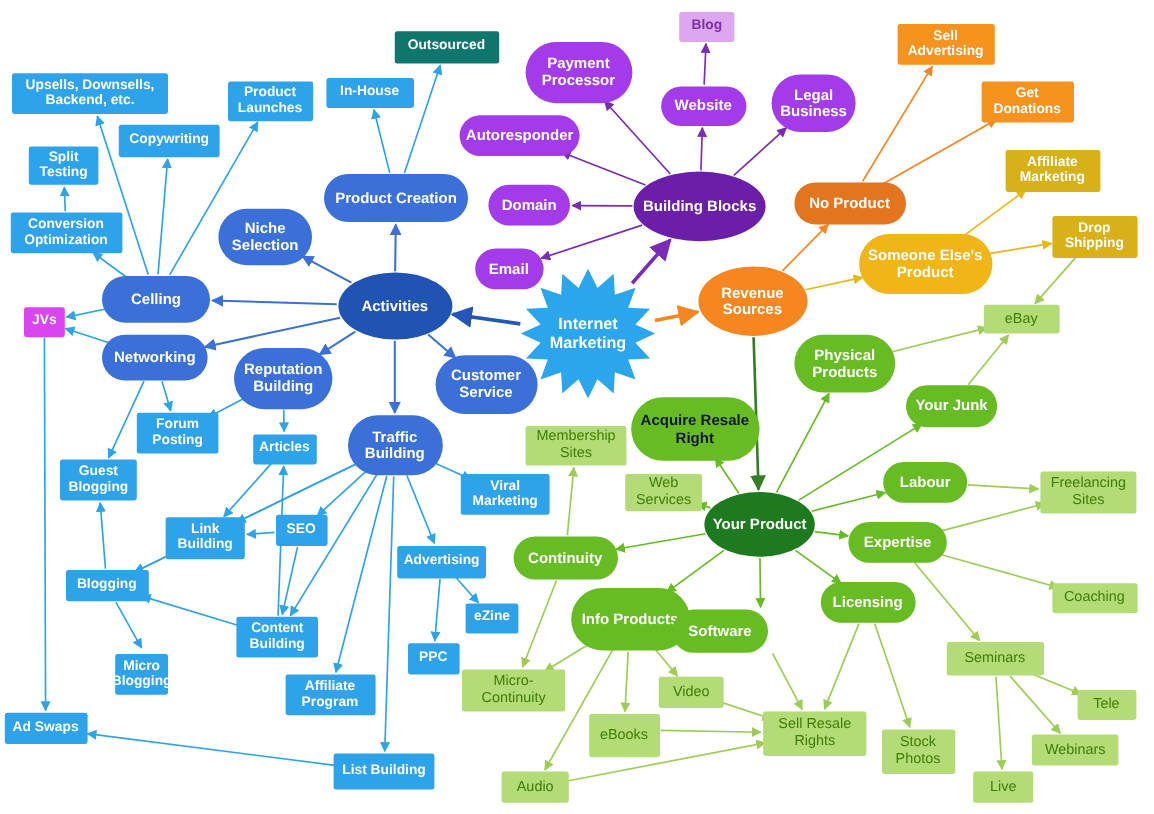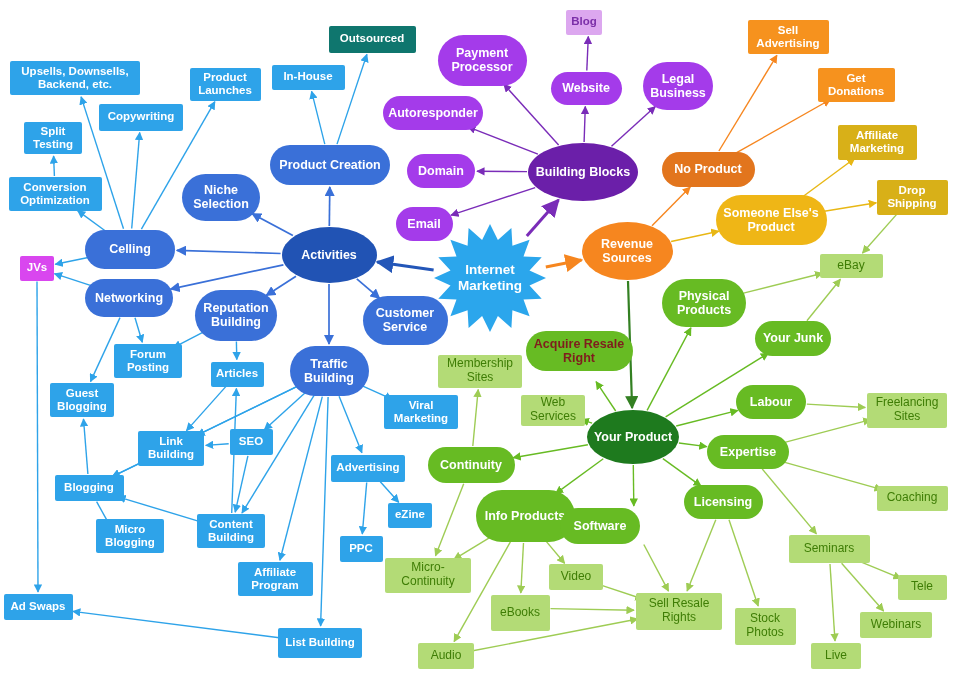--- a/index.html
+++ b/index.html
@@ -157,21 +157,21 @@
 Posting</div>
       <div class="node shape-rect" style="left: 50px; top: 383px; width: 64px; height: 34px; background: rgb(46, 163, 233); color: rgb(255, 255, 255);">Guest
 Blogging</div>
       <div class="node shape-rect" style="left: 210.5px; top: 361.5px; width: 53px; height: 25px; background: rgb(46, 163, 233); color: rgb(255, 255, 255);">Articles</div>
       <div class="node shape-rect" style="left: 138px; top: 430.5px; width: 66px; height: 35px; background: rgb(46, 163, 233); color: rgb(255, 255, 255);">Link
 Building</div>
       <div class="node shape-rect" style="left: 229.5px; top: 429px; width: 43px; height: 26px; background: rgb(46, 163, 233); color: rgb(255, 255, 255);">SEO</div>
       <div class="node shape-rect" style="left: 54.5px; top: 475px; width: 69px; height: 26px; background: rgb(46, 163, 233); color: rgb(255, 255, 255);">Blogging</div>
       <div class="node shape-rect" style="left: 197px; top: 514px; width: 68px; height: 34px; background: rgb(46, 163, 233); color: rgb(255, 255, 255);">Content
 Building</div>
-      <div class="node shape-rect" style="left: 96px; top: 519px; width: 68px; height: 34px; background: rgb(46, 163, 233); color: rgb(255, 255, 255);">Micro
+      <div class="node shape-rect" style="left: 96px; top: 545px; width: 44px; height: 34px; background: rgb(46, 163, 233); color: rgb(255, 255, 255);">Micro
 Blogging</div>
       <div class="node shape-rect" style="left: 237.5px; top: 562px; width: 75px; height: 34px; background: rgb(46, 163, 233); color: rgb(255, 255, 255);">Affiliate
 Program</div>
       <div class="node shape-rect" style="left: 3.5px; top: 594px; width: 69px; height: 26px; background: rgb(46, 163, 233); color: rgb(255, 255, 255);">Ad Swaps</div>
       <div class="node shape-rect" style="left: 278px; top: 628px; width: 84px; height: 30px; background: rgb(46, 163, 233); color: rgb(255, 255, 255);">List Building</div>
       <div class="node shape-rect" style="left: 384px; top: 395px; width: 74px; height: 34px; background: rgb(46, 163, 233); color: rgb(255, 255, 255);">Viral
 Marketing</div>
       <div class="node shape-rect" style="left: 331px; top: 454.5px; width: 74px; height: 27px; background: rgb(46, 163, 233); color: rgb(255, 255, 255);">Advertising</div>
       <div class="node shape-rect" style="left: 388px; top: 502.5px; width: 44px; height: 25px; background: rgb(46, 163, 233); color: rgb(255, 255, 255);">eZine</div>
       <div class="node shape-rect" style="left: 339.5px; top: 536px; width: 43px; height: 26px; background: rgb(46, 163, 233); color: rgb(255, 255, 255);">PPC</div>
@@ -190,21 +190,21 @@
       <div class="node shape-star" style="left: 434px; top: 224px; width: 112px; height: 108px; color: rgb(255, 255, 255);">Internet
 Marketing</div>
       <div class="node shape-stadium" style="left: 437.5px; top: 34.5px; width: 89px; height: 51px; background: rgb(164, 59, 234); color: rgb(255, 255, 255);">Payment
 Processor</div>
       <div class="node shape-stadium" style="left: 383px; top: 96px; width: 100px; height: 34px; background: rgb(164, 59, 234); color: rgb(255, 255, 255);">Autoresponder</div>
       <div class="node shape-stadium" style="left: 407px; top: 154px; width: 68px; height: 34px; background: rgb(164, 59, 234); color: rgb(255, 255, 255);">Domain</div>
       <div class="node shape-stadium" style="left: 395.5px; top: 207px; width: 57px; height: 34px; background: rgb(164, 59, 234); color: rgb(255, 255, 255);">Email</div>
       <div class="node shape-stadium" style="left: 550.5px; top: 71.5px; width: 71px; height: 33px; background: rgb(164, 59, 234); color: rgb(255, 255, 255);">Website</div>
       <div class="node shape-stadium" style="left: 643px; top: 62px; width: 70px; height: 48px; background: rgb(164, 59, 234); color: rgb(255, 255, 255);">Legal
 Business</div>
-      <div class="node shape-rect" style="left: 566px; top: 9.5px; width: 36px; height: 25px; background: rgb(220, 167, 239); color: rgb(123, 47, 168);">Blog</div>
+      <div class="node shape-rect" style="left: 566px; top: 9.5px; width: 46px; height: 25px; background: rgb(220, 167, 239); color: rgb(123, 47, 168);">Blog</div>
       <div class="node shape-ellipse" style="left: 528px; top: 143px; width: 110px; height: 58px; background: rgb(107, 31, 169); color: rgb(255, 255, 255);">Building Blocks</div>
       <div class="node shape-ellipse" style="left: 581.5px; top: 222px; width: 91px; height: 58px; background: rgb(246, 134, 31); color: rgb(255, 255, 255);">Revenue
 Sources</div>
       <div class="node shape-stadium" style="left: 661.5px; top: 151.5px; width: 93px; height: 35px; background: rgb(226, 117, 29); color: rgb(255, 255, 255);">No Product</div>
       <div class="node shape-rect" style="left: 747.5px; top: 20px; width: 81px; height: 34px; background: rgb(246, 146, 30); color: rgb(255, 255, 255);">Sell
 Advertising</div>
       <div class="node shape-rect" style="left: 817.5px; top: 68px; width: 77px; height: 34px; background: rgb(246, 146, 30); color: rgb(255, 255, 255);">Get
 Donations</div>
       <div class="node shape-stadium" style="left: 715.5px; top: 195px; width: 111px; height: 50px; background: rgb(239, 182, 22); color: rgb(255, 255, 255);">Someone Else's
 Product</div>
@@ -226,21 +226,21 @@
       <div class="node shape-rect weight-normal" style="left: 490.5px; top: 595px; width: 59px; height: 36px; background: rgb(179, 219, 118); color: rgb(62, 125, 5);">eBooks</div>
       <div class="node shape-rect weight-normal" style="left: 418px; top: 643px; width: 56px; height: 26px; background: rgb(179, 219, 118); color: rgb(62, 125, 5);">Audio</div>
       <div class="node shape-rect weight-normal" style="left: 636px; top: 592.5px; width: 86px; height: 37px; background: rgb(179, 219, 118); color: rgb(62, 125, 5);">Sell Resale
 Rights</div>
       <div class="node shape-rect weight-normal" style="left: 734.5px; top: 607.5px; width: 61px; height: 37px; background: rgb(179, 219, 118); color: rgb(62, 125, 5);">Stock
 Photos</div>
       <div class="node shape-rect weight-normal" style="left: 788.5px; top: 535px; width: 81px; height: 28px; background: rgb(179, 219, 118); color: rgb(62, 125, 5);">Seminars</div>
       <div class="node shape-rect weight-normal" style="left: 897.5px; top: 574.5px; width: 49px; height: 25px; background: rgb(179, 219, 118); color: rgb(62, 125, 5);">Tele</div>
       <div class="node shape-rect weight-normal" style="left: 860px; top: 612px; width: 72px; height: 26px; background: rgb(179, 219, 118); color: rgb(62, 125, 5);">Webinars</div>
       <div class="node shape-rect weight-normal" style="left: 811px; top: 643px; width: 50px; height: 26px; background: rgb(179, 219, 118); color: rgb(62, 125, 5);">Live</div>
-      <div class="node shape-stadium" style="left: 525.5px; top: 331px; width: 107px; height: 40px; background: rgb(103, 187, 35); color: #7f1d1d;">Acquire Resale
+      <div class="node shape-stadium" style="left: 525.5px; top: 331px; width: 107px; height: 53px; background: rgb(103, 187, 35); color: #0f172a;">Acquire Resale
 Right</div>
       <div class="node shape-stadium" style="left: 662px; top: 279px; width: 84px; height: 48px; background: rgb(103, 187, 35); color: rgb(255, 255, 255);">Physical
 Products</div>
       <div class="node shape-stadium" style="left: 755px; top: 320.5px; width: 76px; height: 35px; background: rgb(103, 187, 35); color: rgb(255, 255, 255);">Your Junk</div>
       <div class="node shape-stadium" style="left: 736px; top: 385px; width: 70px; height: 34px; background: rgb(103, 187, 35); color: rgb(255, 255, 255);">Labour</div>
       <div class="node shape-stadium" style="left: 707px; top: 435px; width: 82px; height: 34px; background: rgb(103, 187, 35); color: rgb(255, 255, 255);">Expertise</div>
       <div class="node shape-stadium" style="left: 683.5px; top: 485px; width: 79px; height: 34px; background: rgb(103, 187, 35); color: rgb(255, 255, 255);">Licensing</div>
       <div class="node shape-stadium" style="left: 427.5px; top: 447px; width: 87px; height: 36px; background: rgb(103, 187, 35); color: rgb(255, 255, 255);">Continuity</div>
       <div class="node shape-stadium" style="left: 475.5px; top: 490px; width: 99px; height: 52px; background: rgb(103, 187, 35); color: rgb(255, 255, 255);">Info Products</div>
       <div class="node shape-stadium" style="left: 560px; top: 508px; width: 80px; height: 36px; background: rgb(103, 187, 35); color: rgb(255, 255, 255);">Software</div>

